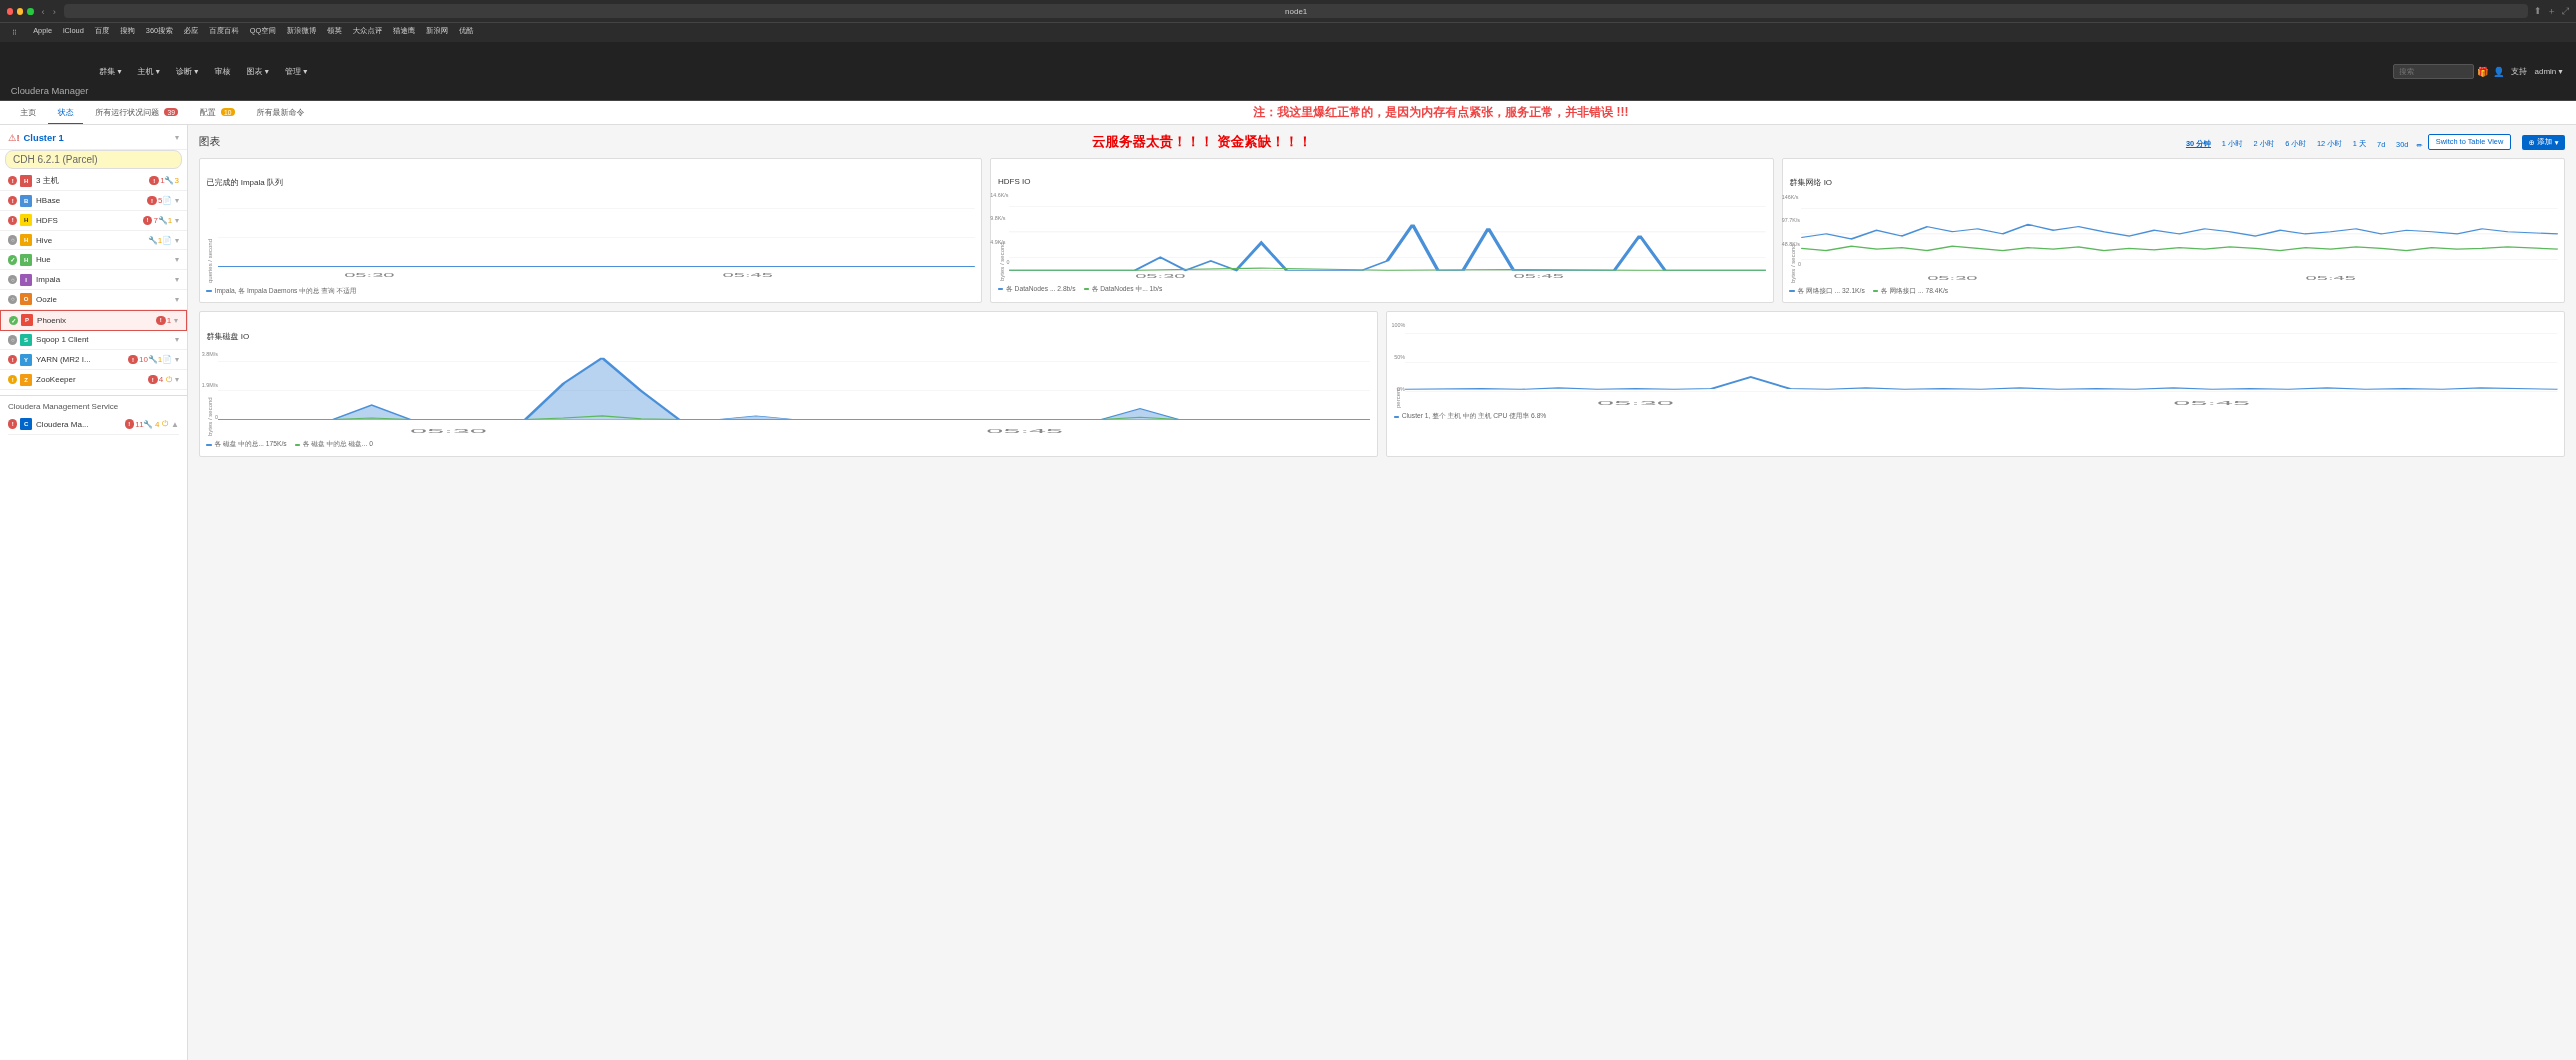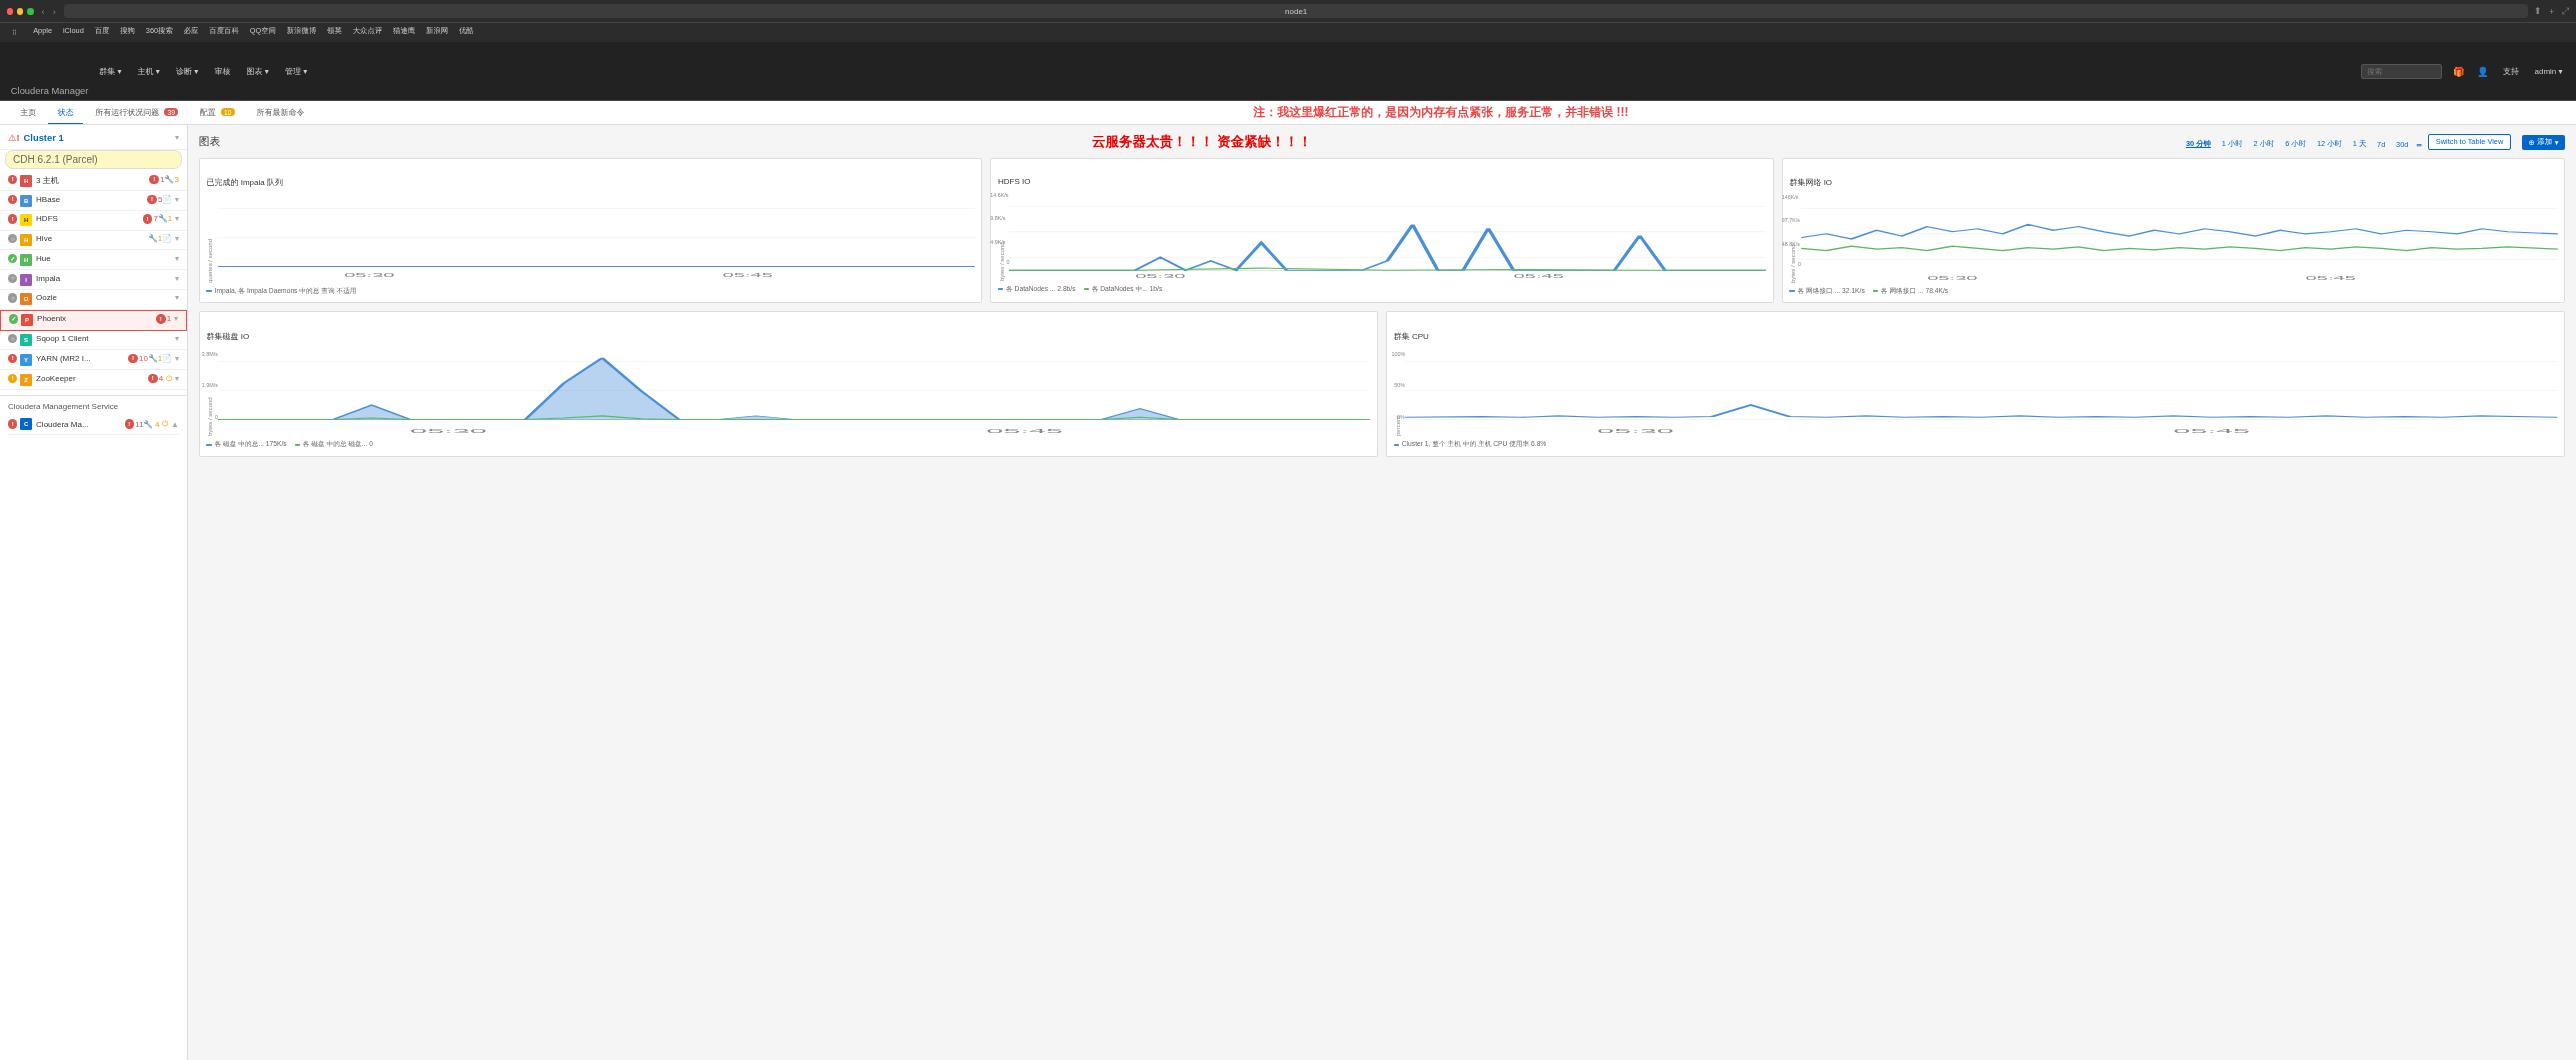--- a/index.html
+++ b/index.html
@@ -47,21 +47,21 @@
     .cluster-title { font-size: 9.4px; font-weight: bold; color: #0066cc; flex: 1; display: flex; align-items: center; gap: 4px; }
     .error-icon { color: #d9534f; font-size: 9.4px; }
     .info-circle { width: 9.4px; height: 9.4px; border-radius: 50%; display: inline-flex; align-items: center; justify-content: center; font-size: 6px; font-weight: bold; color: white; }
     .ic-red { background: #d9534f; }
     .ic-orange { background: #f0a500; }
     .ic-green { background: #5cb85c; }
     .ic-gray { background: #999; }
 
     .parcel-badge { background: #fef9c3; border: 0.7px solid #ddd; padding: 2.7px 6.7px; font-size: 10px; color: #666; margin: 0 5.4px 2.7px; border-radius: 8px; }
 
-    .service-row { display: flex; align-items: flex-start; padding: 3.4px 8px; border-bottom: 0.7px solid #f0f0f0; cursor: pointer; background: white; }
+    .service-row { display: flex; align-items: center; padding: 3.4px 8px; border-bottom: 0.7px solid #f0f0f0; cursor: pointer; background: white; }
     .service-row.selected { background: #fff0f0; border: 0.7px solid #d9534f; }
     .service-icon { width: 12px; height: 12px; border-radius: 1.3px; display: inline-flex; align-items: center; justify-content: center; font-size: 6px; font-weight: bold; margin-right: 4px; flex-shrink: 0; }
     .si-hdfs { background: #ffd700; color: #333; }
     .si-hbase { background: #4a90d9; color: white; }
     .si-hive { background: #f0a500; color: white; }
     .si-hue { background: #5cb85c; color: white; }
     .si-impala { background: #9b59b6; color: white; }
     .si-oozie { background: #e67e22; color: white; }
     .si-phoenix { background: #e74c3c; color: white; }
     .si-sqoop { background: #1abc9c; color: white; }
@@ -95,21 +95,21 @@
     .legend-item { display: flex; align-items: center; gap: 2.7px; }
     .legend-dot { width: 5.4px; height: 2px; border-radius: 0.7px; }
     .ld-blue { background: #4a90d9; }
     .ld-green { background: #5cb85c; }
 
     svg.chart-svg { width: 100%; height: 87px; }
 
     .switch-table-btn { background: white; border: 0.7px solid #0066cc; color: #0066cc; padding: 2.7px 6.7px; border-radius: 2px; font-size: 7.4px; cursor: pointer; display: flex; align-items: center; gap: 2.7px; white-space: nowrap; }
     .add-btn { background: #0066cc; color: white; border: none; padding: 2.7px 6.7px; border-radius: 2px; font-size: 7.4px; cursor: pointer; display: flex; align-items: center; gap: 2.7px; white-space: nowrap; margin-left: 5.4px; }
 
-    .top-nav-actions { display: flex; align-items: center; gap: 10px; }
+    .top-nav-actions { display: flex; align-items: center; gap: 2px; }
     .icon-btn { background: none; border: none; color: #ccc; cursor: pointer; font-size: 9.4px; padding: 1.3px; }
 
     .grid-icon { color: #aaa; font-size: 6.7px; padding: 2.7px 5.4px; }
   </style>
 </head>
 <body>
 
 <div class="browser-chrome">
   <div class="browser-dots">
     <div class="browser-dot dot-red"></div>
@@ -452,21 +452,20 @@
             <span>各 磁盘 中的总... 175K/s</span>
           </div>
           <div class="legend-item">
             <div class="legend-dot ld-green"></div>
             <span>各 磁盘 中的总 磁盘... 0</span>
           </div>
         </div>
       </div>
 
       <div class="chart-card">
-        <div class="chart-title">群集 CPU</div>
         <div style="display:flex; gap:2.7px">
           <div style="writing-mode:vertical-rl; text-orientation:mixed; transform:rotate(180deg); font-size:6px; color:#888; white-space:nowrap; padding:0 1.3px">percent</div>
           <div style="flex:1; position:relative">
             <div style="position:absolute; left:-13.5px; top:3.4px; font-size:5.4px; color:#888">100%</div>
             <div style="position:absolute; left:-10.8px; top:35px; font-size:5.4px; color:#888">50%</div>
             <div style="position:absolute; left:-8px; top:67px; font-size:5.4px; color:#888">0%</div>
             <svg class="chart-svg" viewBox="0 0 300 120" preserveAspectRatio="none" style="font-size:12px">
               <line x1="0" y1="20" x2="300" y2="20" stroke="#eee" stroke-width="1"></line>
               <line x1="0" y1="60" x2="300" y2="60" stroke="#eee" stroke-width="1"></line>
               <line x1="0" y1="100" x2="300" y2="100" stroke="#eee" stroke-width="1"></line>

